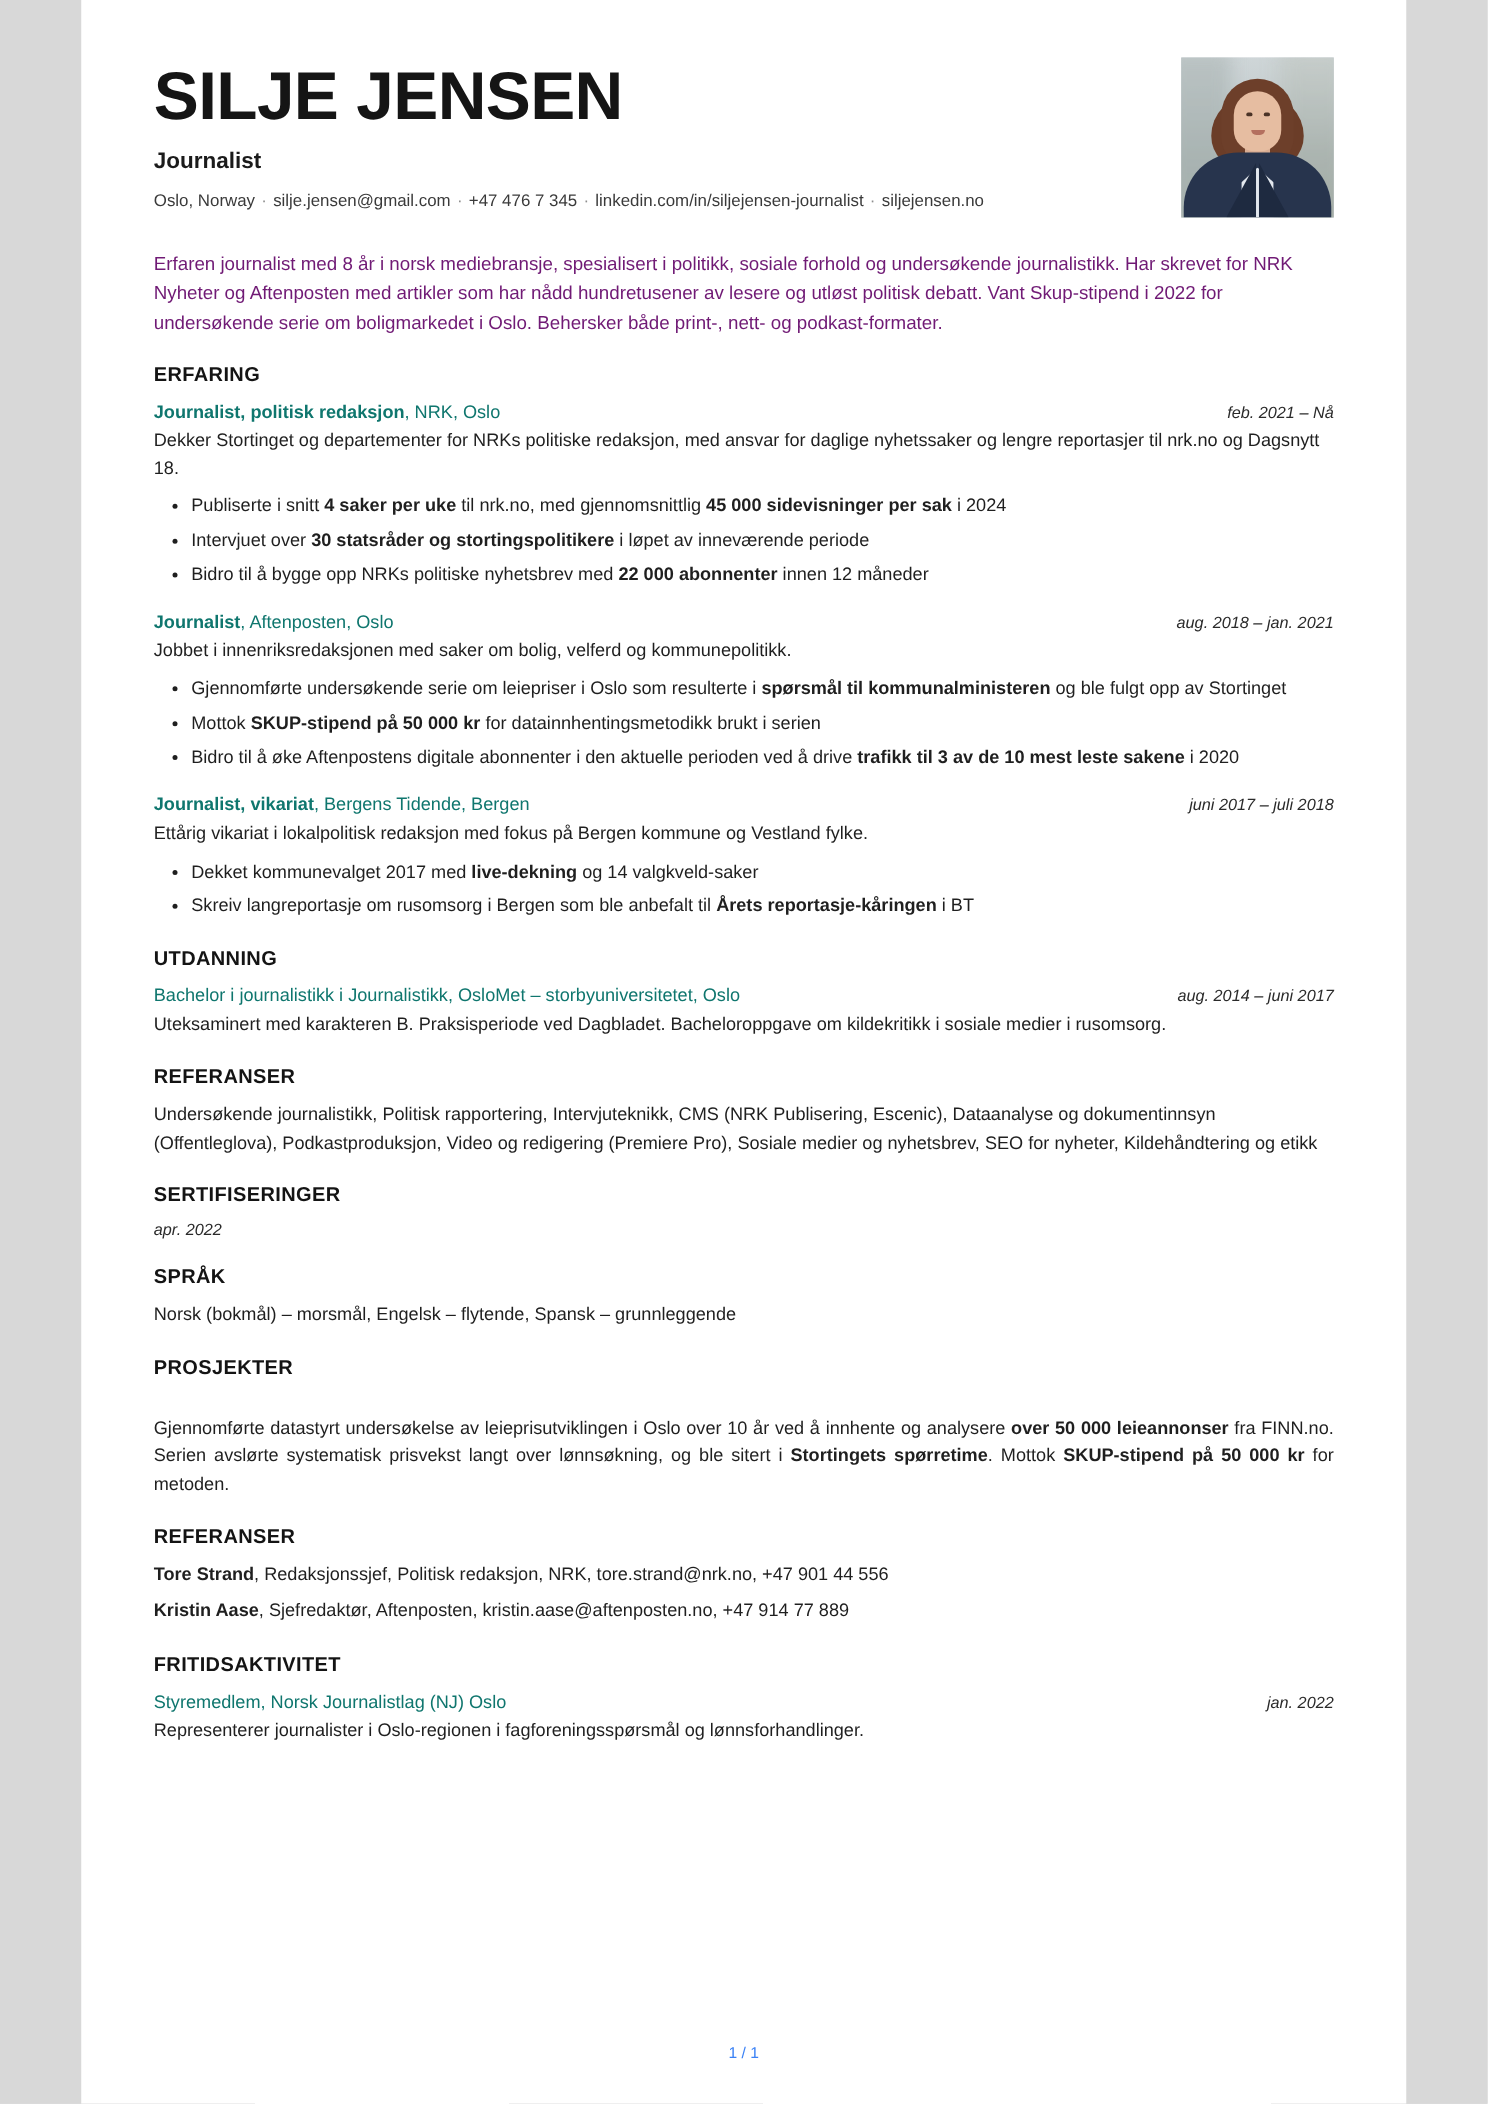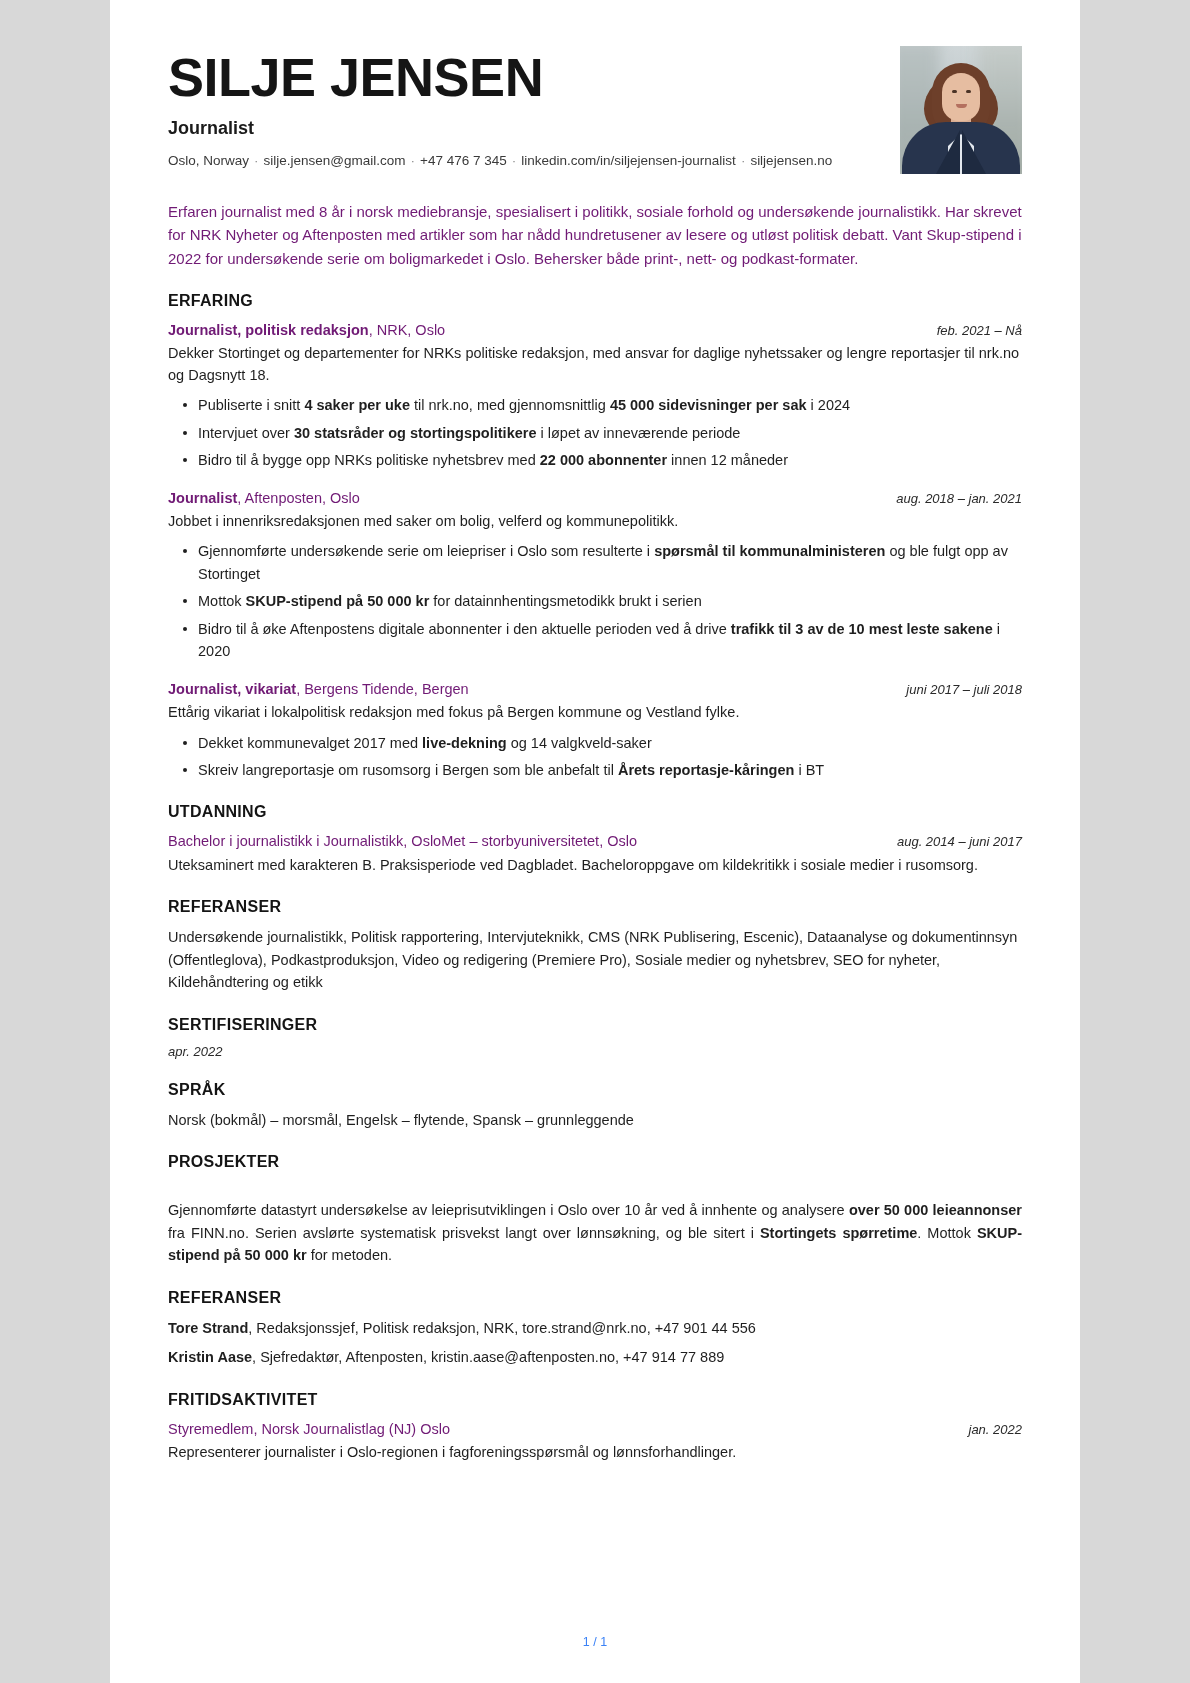--- a/index.html
+++ b/index.html
@@ -1,21 +1,21 @@
 <!DOCTYPE html>
 <html lang="no"><head>
 <meta charset="utf-8">
 <style>
   html, body {
     margin: 0;
     padding: 0;
     background: #d8d8d8;
   }
   .page {
-    width: 970px;
+    width: 1060px;
     height: 1683px;
     background: #ffffff;
     margin: 0 auto;
     position: relative;
     box-sizing: border-box;
     padding: 46px 58px 2px 58px;
     font-family: "Liberation Sans", sans-serif;
     color: #1b1b1b;
     -webkit-font-smoothing: antialiased;
   }
@@ -128,21 +128,21 @@
   .entry + .entry { margin-top: 16px; }
   .entry-head {
     display: flex;
     align-items: baseline;
     justify-content: space-between;
     gap: 18px;
   }
   .entry-title {
     font-size: 14.5px;
     line-height: 1.45;
-    color: #701a75;
+    color: #0f766e;
   }
   .entry-title b { font-weight: 700; }
   .entry-date {
     font-size: 13px;
     font-style: italic;
     color: #2a2a2a;
     white-space: nowrap;
     flex: 0 0 auto;
   }
   .entry-desc {

